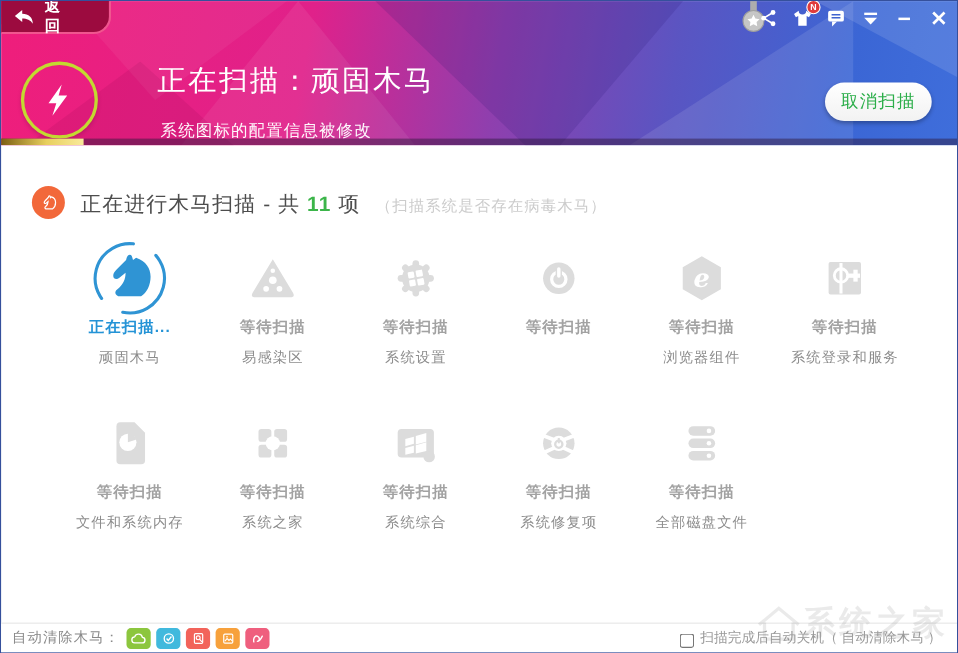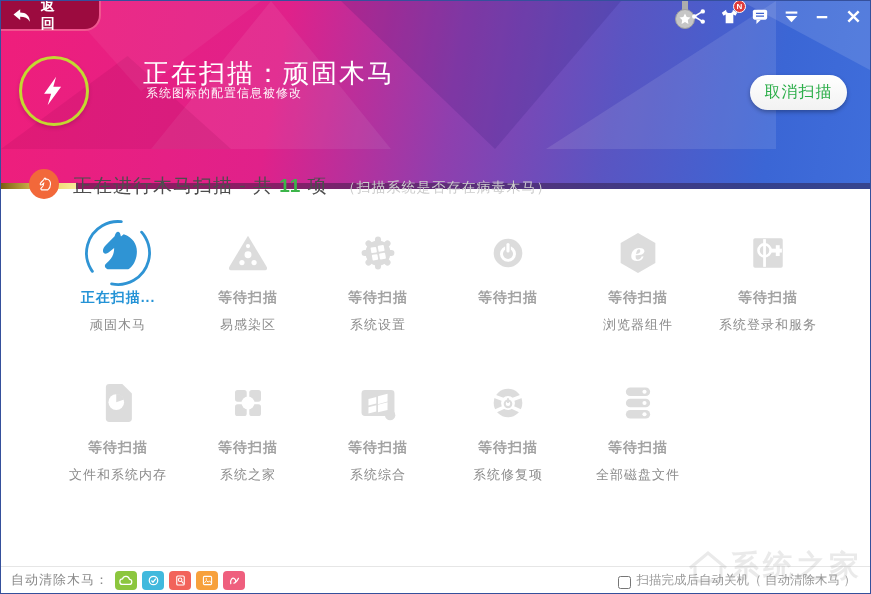--- a/index.html
+++ b/index.html
@@ -1,20 +1,20 @@
 <!DOCTYPE html>
 <html><head>
 <meta charset="utf-8">
 <style>
   * { margin:0; padding:0; box-sizing:border-box; }
   body { font-family:"Liberation Sans","DejaVu Sans",sans-serif; background:#666; }
   .window { position:relative; width:871px; height:594px; background:#fff; overflow:hidden; border:1px solid #35509c; }
 
   
-  .header { position:absolute; top:0; left:0; width:100%; height:188px; overflow:hidden;
+  .header { position:absolute; top:0; left:0; width:100%; height:131px; overflow:hidden;
     background:linear-gradient(100deg,#ef1e7b 0%,#e0218a 32%,#8f3fae 52%,#5a55c2 70%,#3b66d5 88%,#3f6edb 100%); }
   .facet { position:absolute; }
   .f1 { left:150px; top:0; width:240px; height:148px; background:rgba(255,255,255,0.07); clip-path:polygon(0 100%,50% 0,100% 100%); }
   .f2 { left:340px; top:0; width:280px; height:148px; background:rgba(40,20,110,0.16); clip-path:polygon(0 0,100% 0,55% 100%); }
   .f3 { left:545px; top:0; width:230px; height:148px; background:rgba(255,255,255,0.10); clip-path:polygon(0 100%,100% 0,100% 100%); }
   .f4 { left:0; top:55px; width:230px; height:93px; background:rgba(130,0,70,0.12); clip-path:polygon(0 100%,55% 0,100% 100%); }
   .f5 { left:740px; top:0; width:131px; height:70px; background:rgba(255,255,255,0.12); clip-path:polygon(0 0,100% 0,100% 100%); }
   .f6 { left:60px; top:0; width:200px; height:90px; background:rgba(255,255,255,0.05); clip-path:polygon(0 0,100% 0,40% 100%); }
 
   .back-chip { position:absolute; left:0; top:0; width:100px; height:30px; background:#9c0b3f;
@@ -24,21 +24,21 @@
 
   .win-icons { position:absolute; right:6px; top:4px; display:flex; align-items:center; gap:9px; z-index:6; }
   .wi { width:22px; height:22px; display:flex; align-items:center; justify-content:center; cursor:pointer; position:relative; }
   .medal { position:absolute; left:672px; top:0; z-index:6; cursor:pointer; }
   .nbadge { position:absolute; right:-6px; top:-5px; width:13px; height:13px; border-radius:50%;
     background:#e03c3c; color:#fff; font-size:8px; font-weight:bold; display:flex; align-items:center; justify-content:center; border:1px solid #fff; }
 
   .scan-badge { position:absolute; left:18px; top:55px; width:70px; height:70px; border-radius:50%;
     border:3px solid #c3d930; display:flex; align-items:center; justify-content:center; box-shadow:0 2px 4px rgba(0,0,0,0.15); }
   .hdr-title { position:absolute; left:142px; top:55px; color:#fff; font-size:26px; letter-spacing:2px; }
-  .hdr-sub { position:absolute; left:145px; top:84px; color:rgba(255,255,255,0.96); font-size:12px; letter-spacing:1px;text-align:right; }
+  .hdr-sub { position:absolute; left:145px; top:109px; color:rgba(255,255,255,0.96); font-size:15px; letter-spacing:1px;text-align:right; }
   .elapsed { position:absolute; left:540px; top:70px; color:#172a54; font-size:13px; font-weight:bold; letter-spacing:1px; }
   .cancel-btn { position:absolute; left:749px; top:74px; width:97px; height:35px; border-radius:18px; border:none;
     background:linear-gradient(#ffffff,#f2f2f2); color:#2cae4a; font-size:16px; letter-spacing:1px;
     box-shadow:0 2px 4px rgba(0,0,0,0.3); cursor:pointer; font-family:inherit; }
   .progress-track { position:absolute; left:0; bottom:0; width:100%; height:6px; background:rgba(45,26,60,0.48); }
   .progress-fill { height:100%; background:linear-gradient(to right,#7c5f12,#e8cf5e 55%,#f9ea9a); }
 
   
   .main-heading { position:absolute; left:0; top:163px; width:100%; height:44px; }
   .mh-icon { position:absolute; left:28px; top:5px; width:30px; height:30px; border-radius:50%; background:#f26а39;

